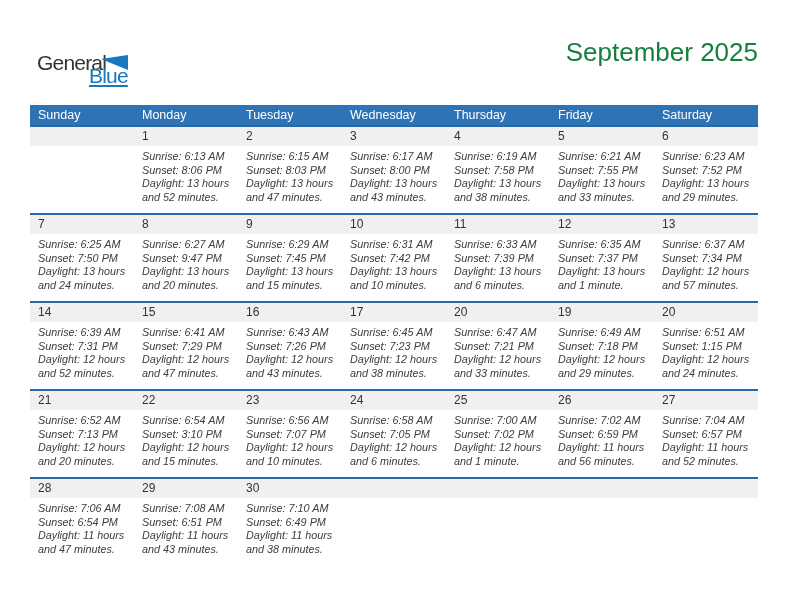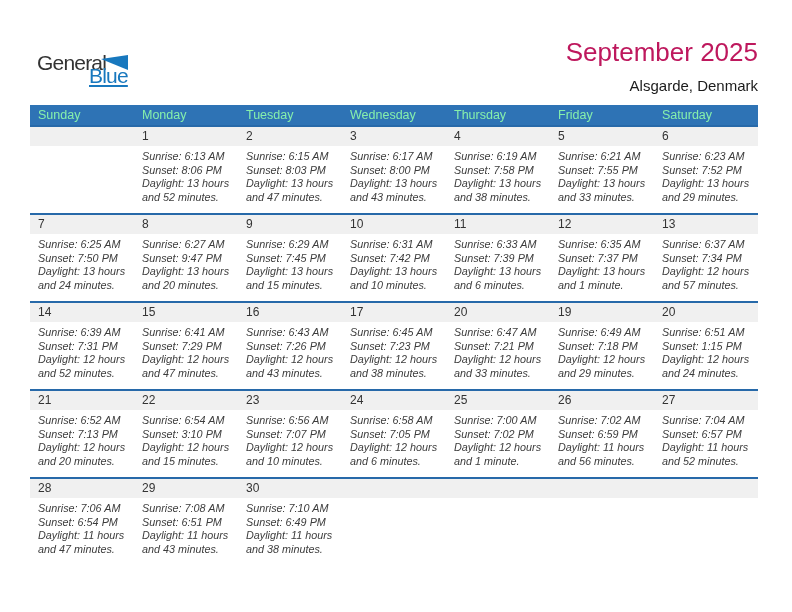--- a/index.html
+++ b/index.html
@@ -25,35 +25,35 @@
   }
   .logo-tri{position:absolute;left:71px;top:9px;}
   .logo-blue{
     position:absolute;left:59px;top:18px;
     font-size:21px;letter-spacing:-0.8px;color:var(--logo-blue);text-decoration:underline;
   }
 
   
   .title{
     position:absolute;right:34px;top:37px;
-    font-size:26px;color:#be185d;font-weight:400;
+    font-size:26px;color:#15803d;font-weight:400;
   }
   .subtitle{
     position:absolute;right:34px;top:77px;
     font-size:15px;color:#1b1b1b;font-weight:400;
   }
 
   
   table.cal{
     position:absolute;left:30px;top:105px;width:728px;
     border-collapse:collapse;table-layout:fixed;
   }
   table.cal th{
     height:21px;background:var(--header-bg);
-    color:#86efac;font-weight:400;font-size:12.5px;
+    color:#ffffff;font-weight:400;font-size:12.5px;
     text-align:left;padding:0 0 0 8px;vertical-align:middle;
   }
   table.cal tbody tr{height:88px;}
   table.cal td{
     border-top:2px solid var(--divider);
     vertical-align:top;padding:0;
   }
   .band{height:19px;background:var(--band);}
   .daynum{
     display:block;font-size:12px;color:#333333;
@@ -71,21 +71,20 @@
 
   <div class="logo">
     <span class="logo-general">General</span>
     <svg class="logo-tri" width="27" height="15" viewBox="0 0 27 15">
       <polygon points="0,4 27,0 27,15" fill="#1878BE"></polygon>
     </svg>
     <span class="logo-blue">Blue</span>
   </div>
 
   <div class="title">September 2025</div>
-  <div class="subtitle">Alsgarde, Denmark</div>
 
   <table class="cal">
     <thead>
       <tr>
           <th>Sunday</th>
           <th>Monday</th>
           <th>Tuesday</th>
           <th>Wednesday</th>
           <th>Thursday</th>
           <th>Friday</th>

